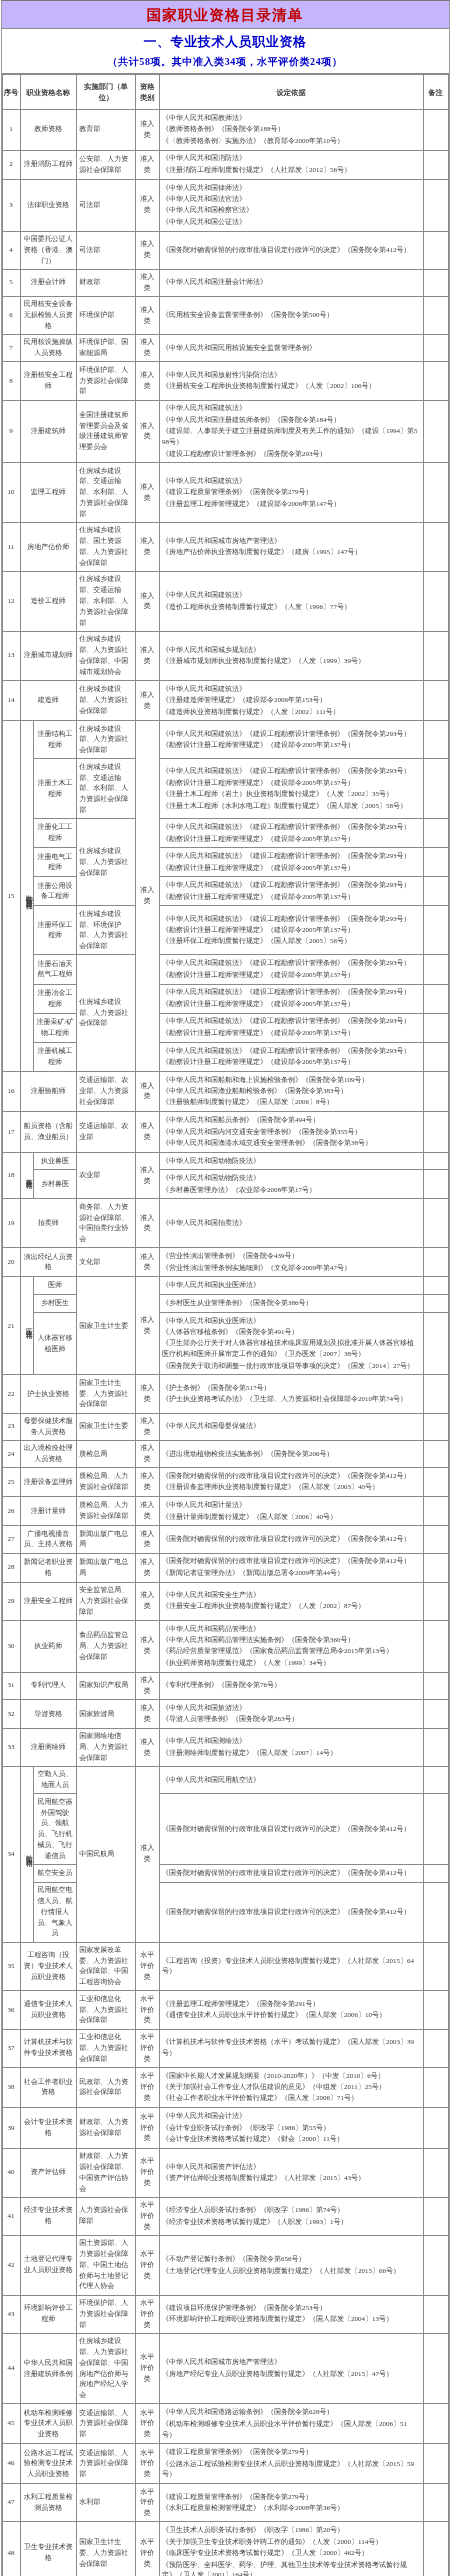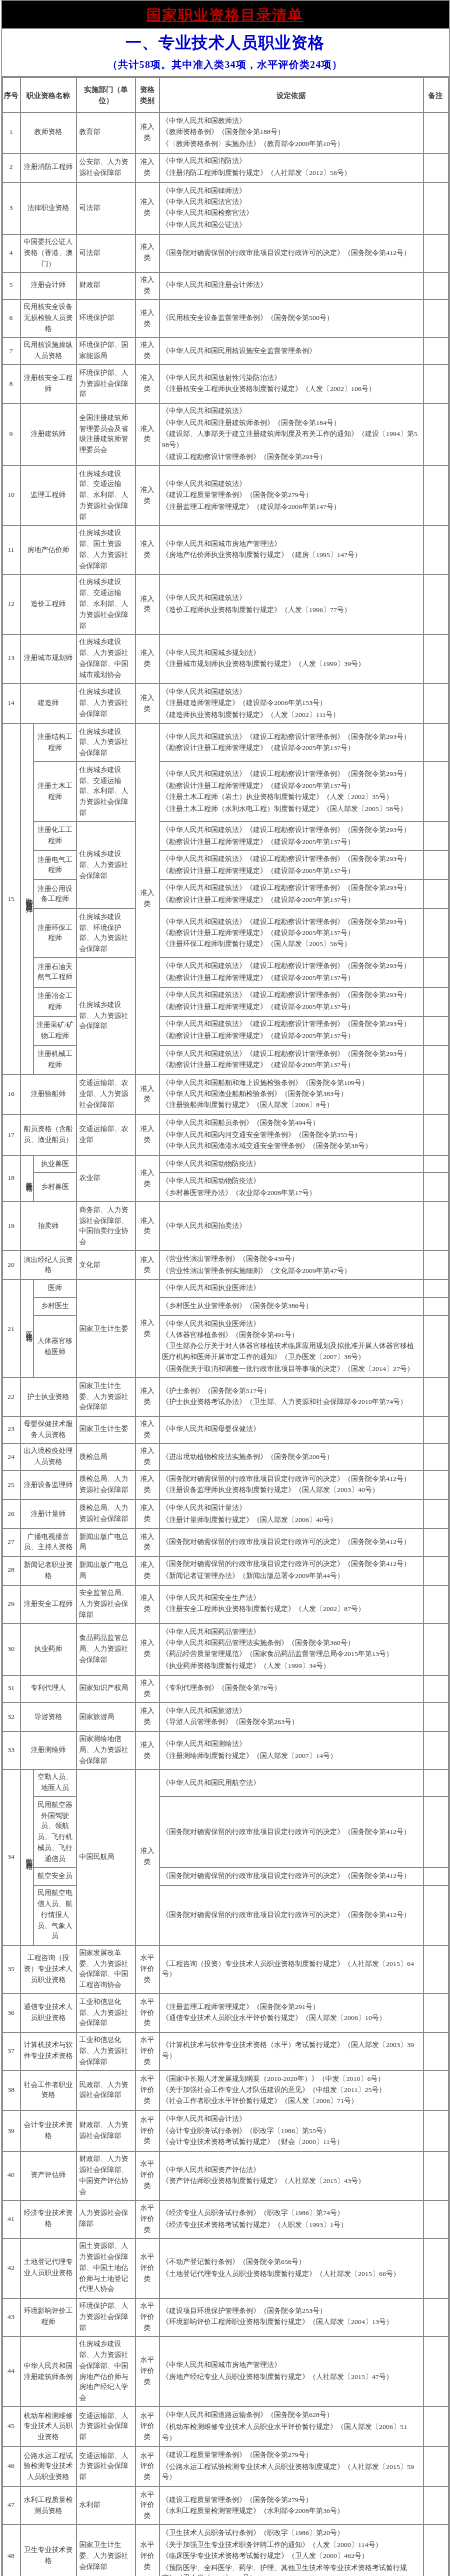--- a/index.html
+++ b/index.html
@@ -1,21 +1,21 @@
 <!DOCTYPE html>
 <html style="font-size:9px"><head>
 <meta charset="utf-8">
 <style>
   html,body{margin:0;padding:0;background:#ffffff;}
   body{width:450px;font-family:"Liberation Serif","DejaVu Serif",serif;color:#3a3a3a;}
   .page{width:447px;margin:0 auto;border:0.6px solid #9a9a9a;border-top:1.1px solid #777;}
-  .title-block{border-bottom:0.6px solid #8a8a8a;padding:4.5px 0 3.4px 0;text-align:center;background:#000000;text-decoration:underline;}
+  .title-block{border-bottom:0.6px solid #8a8a8a;padding:4.5px 0 3.4px 0;text-align:center;background:#c4b5fd;}
   .doc-title{font-size:14.6px;font-weight:bold;letter-spacing:1.1px;}
   .section-block{border-bottom:0.6px solid #8a8a8a;padding:4.5px 0 4.5px 0;text-align:center;}
-  .section-title{font-size:16px;font-weight:bold;letter-spacing:0.6px;}
+  .section-title{font-size:13px;font-weight:bold;letter-spacing:0.6px;}
   .section-subtitle{font-size:10px;font-weight:bold;margin-top:3.4px;letter-spacing:0.6px;}
   table.qual{border-collapse:collapse;width:100%;table-layout:fixed;}
   table.qual th,table.qual td{border:0.6px solid #8a8a8a;padding:2.3px 2.3px;vertical-align:middle;
     font-size:7px;line-height:1.55;word-break:break-all;}
   table.qual th{font-weight:bold;text-align:center;padding:5.6px 1.1px;font-size:7.3px;}
   td.c-num{text-align:center;}
   td.c-name{text-align:center;padding:4.5px 1.7px;}
   td.c-dept{text-align:left;padding:4.5px 1.1px;}
   td.c-cat{text-align:center;}
   td.c-basis{text-align:left;padding:3.4px 3.4px;}

